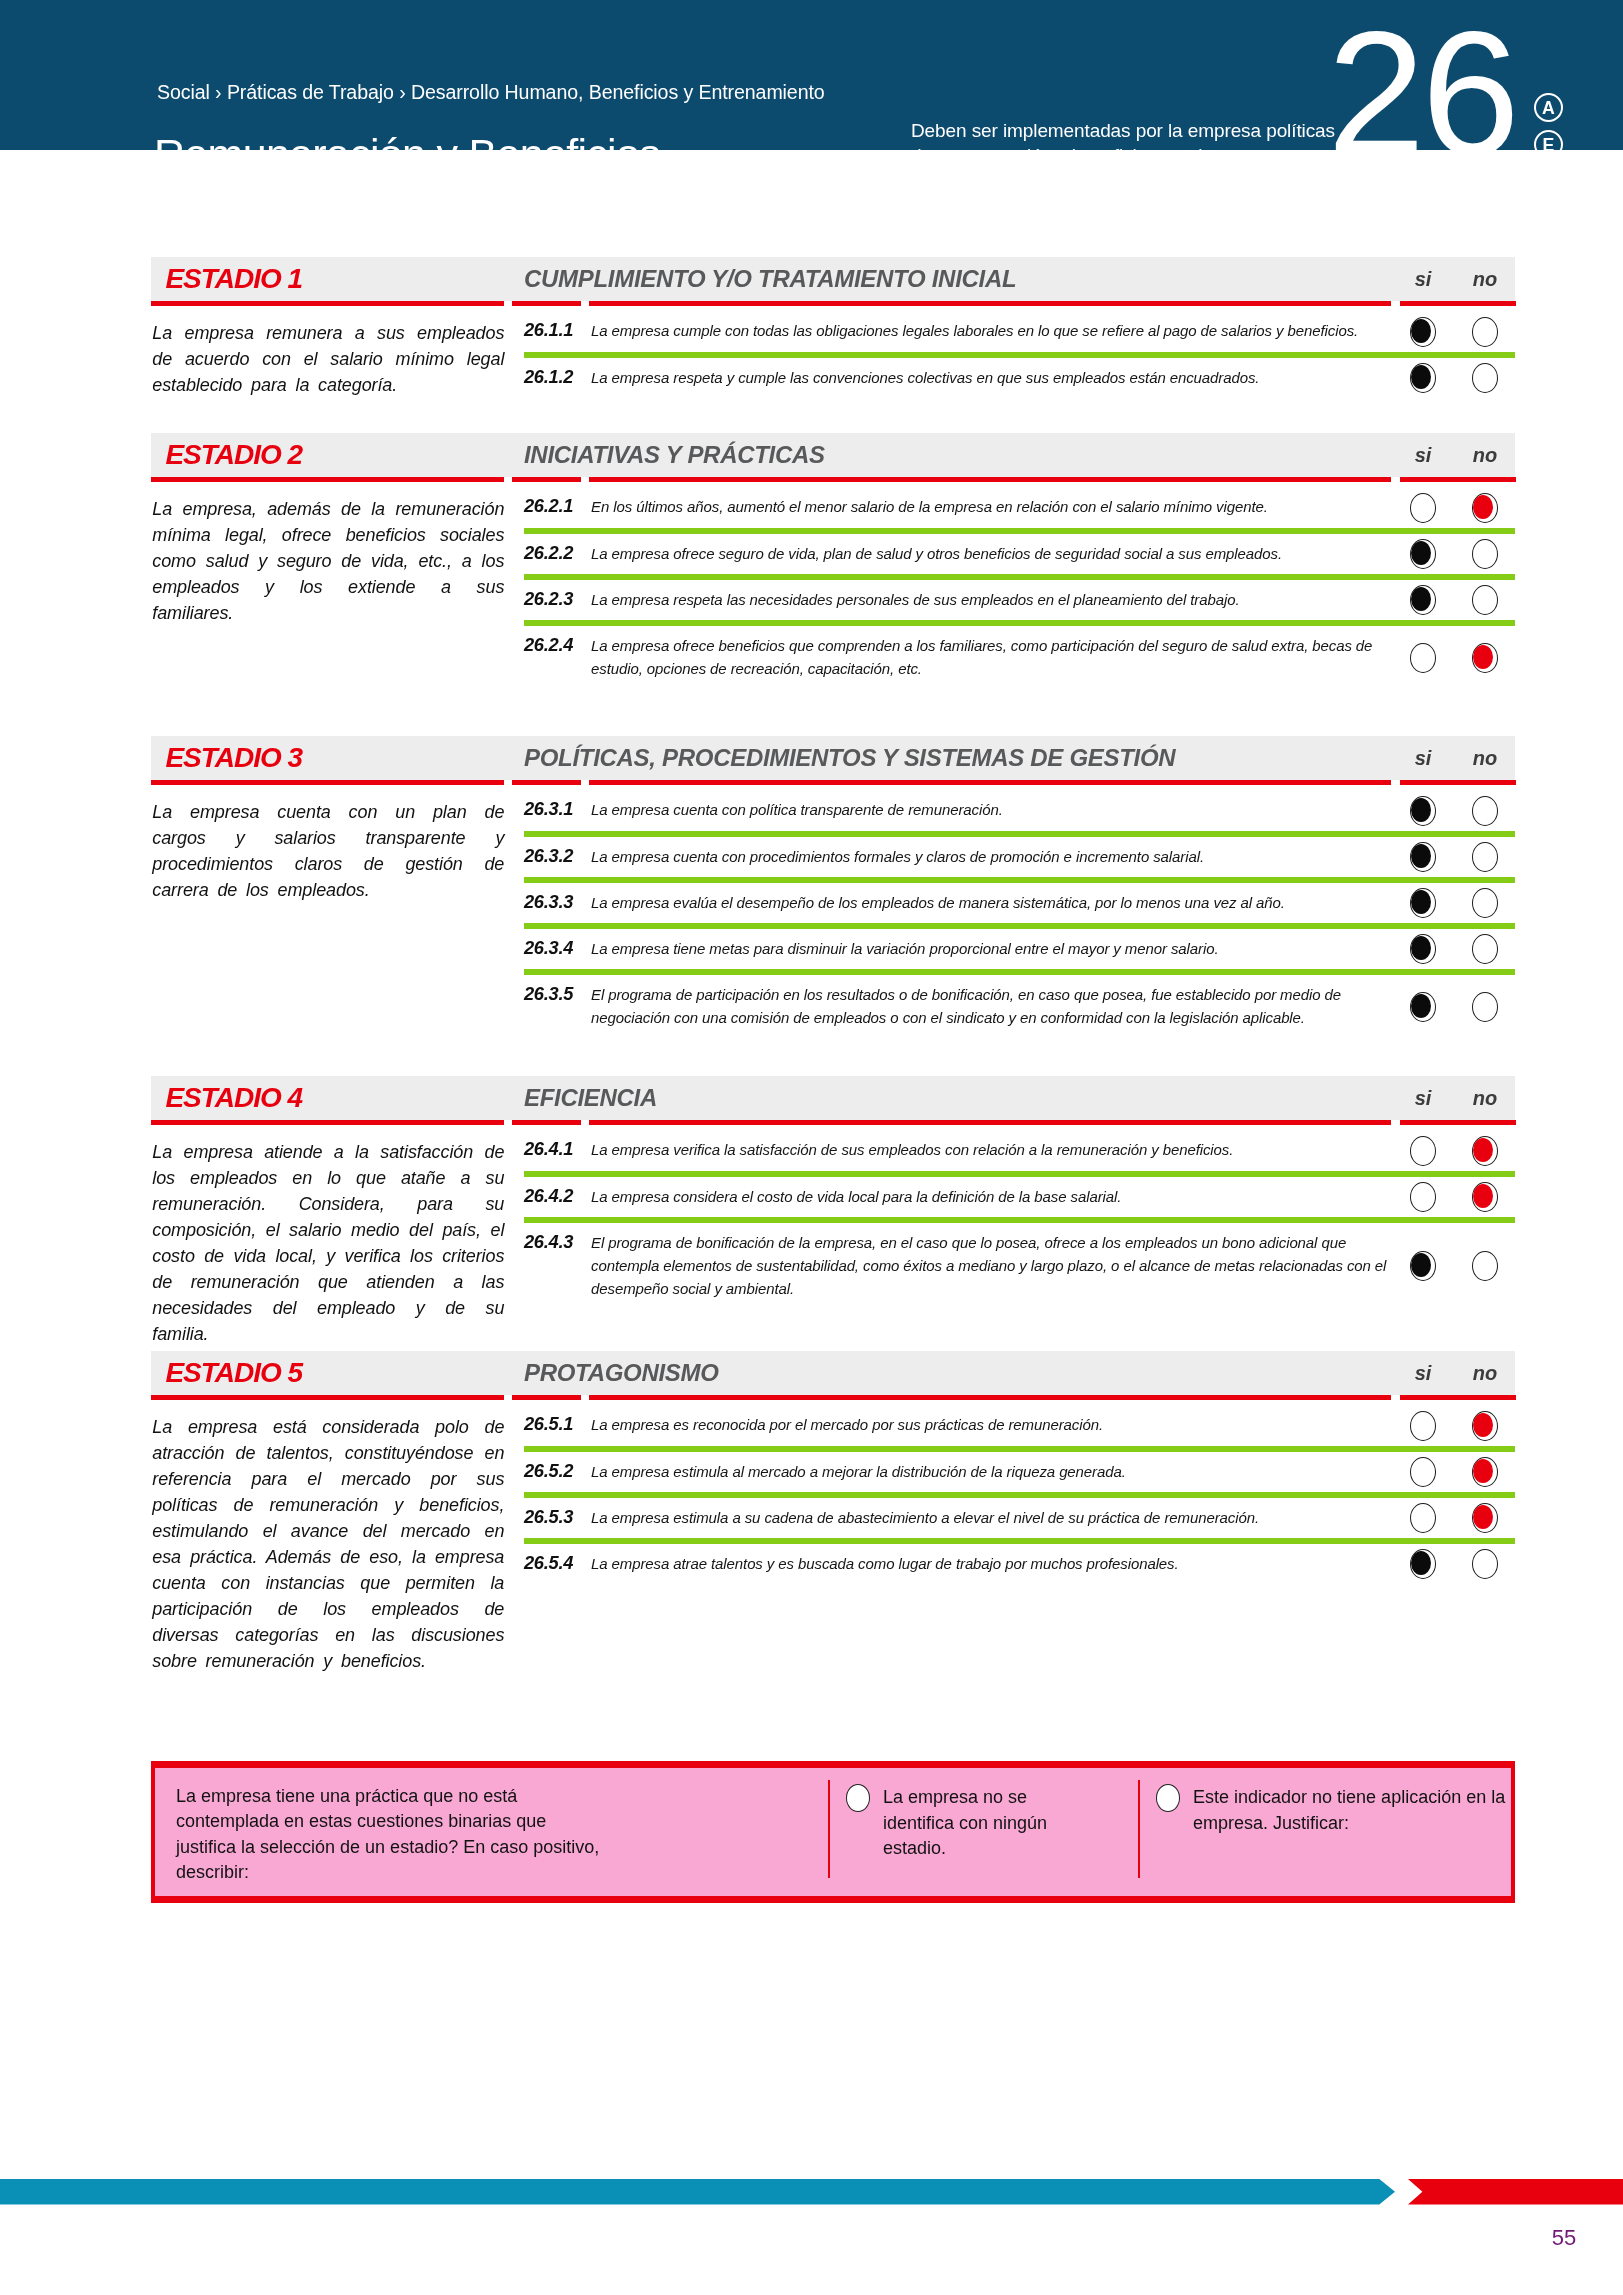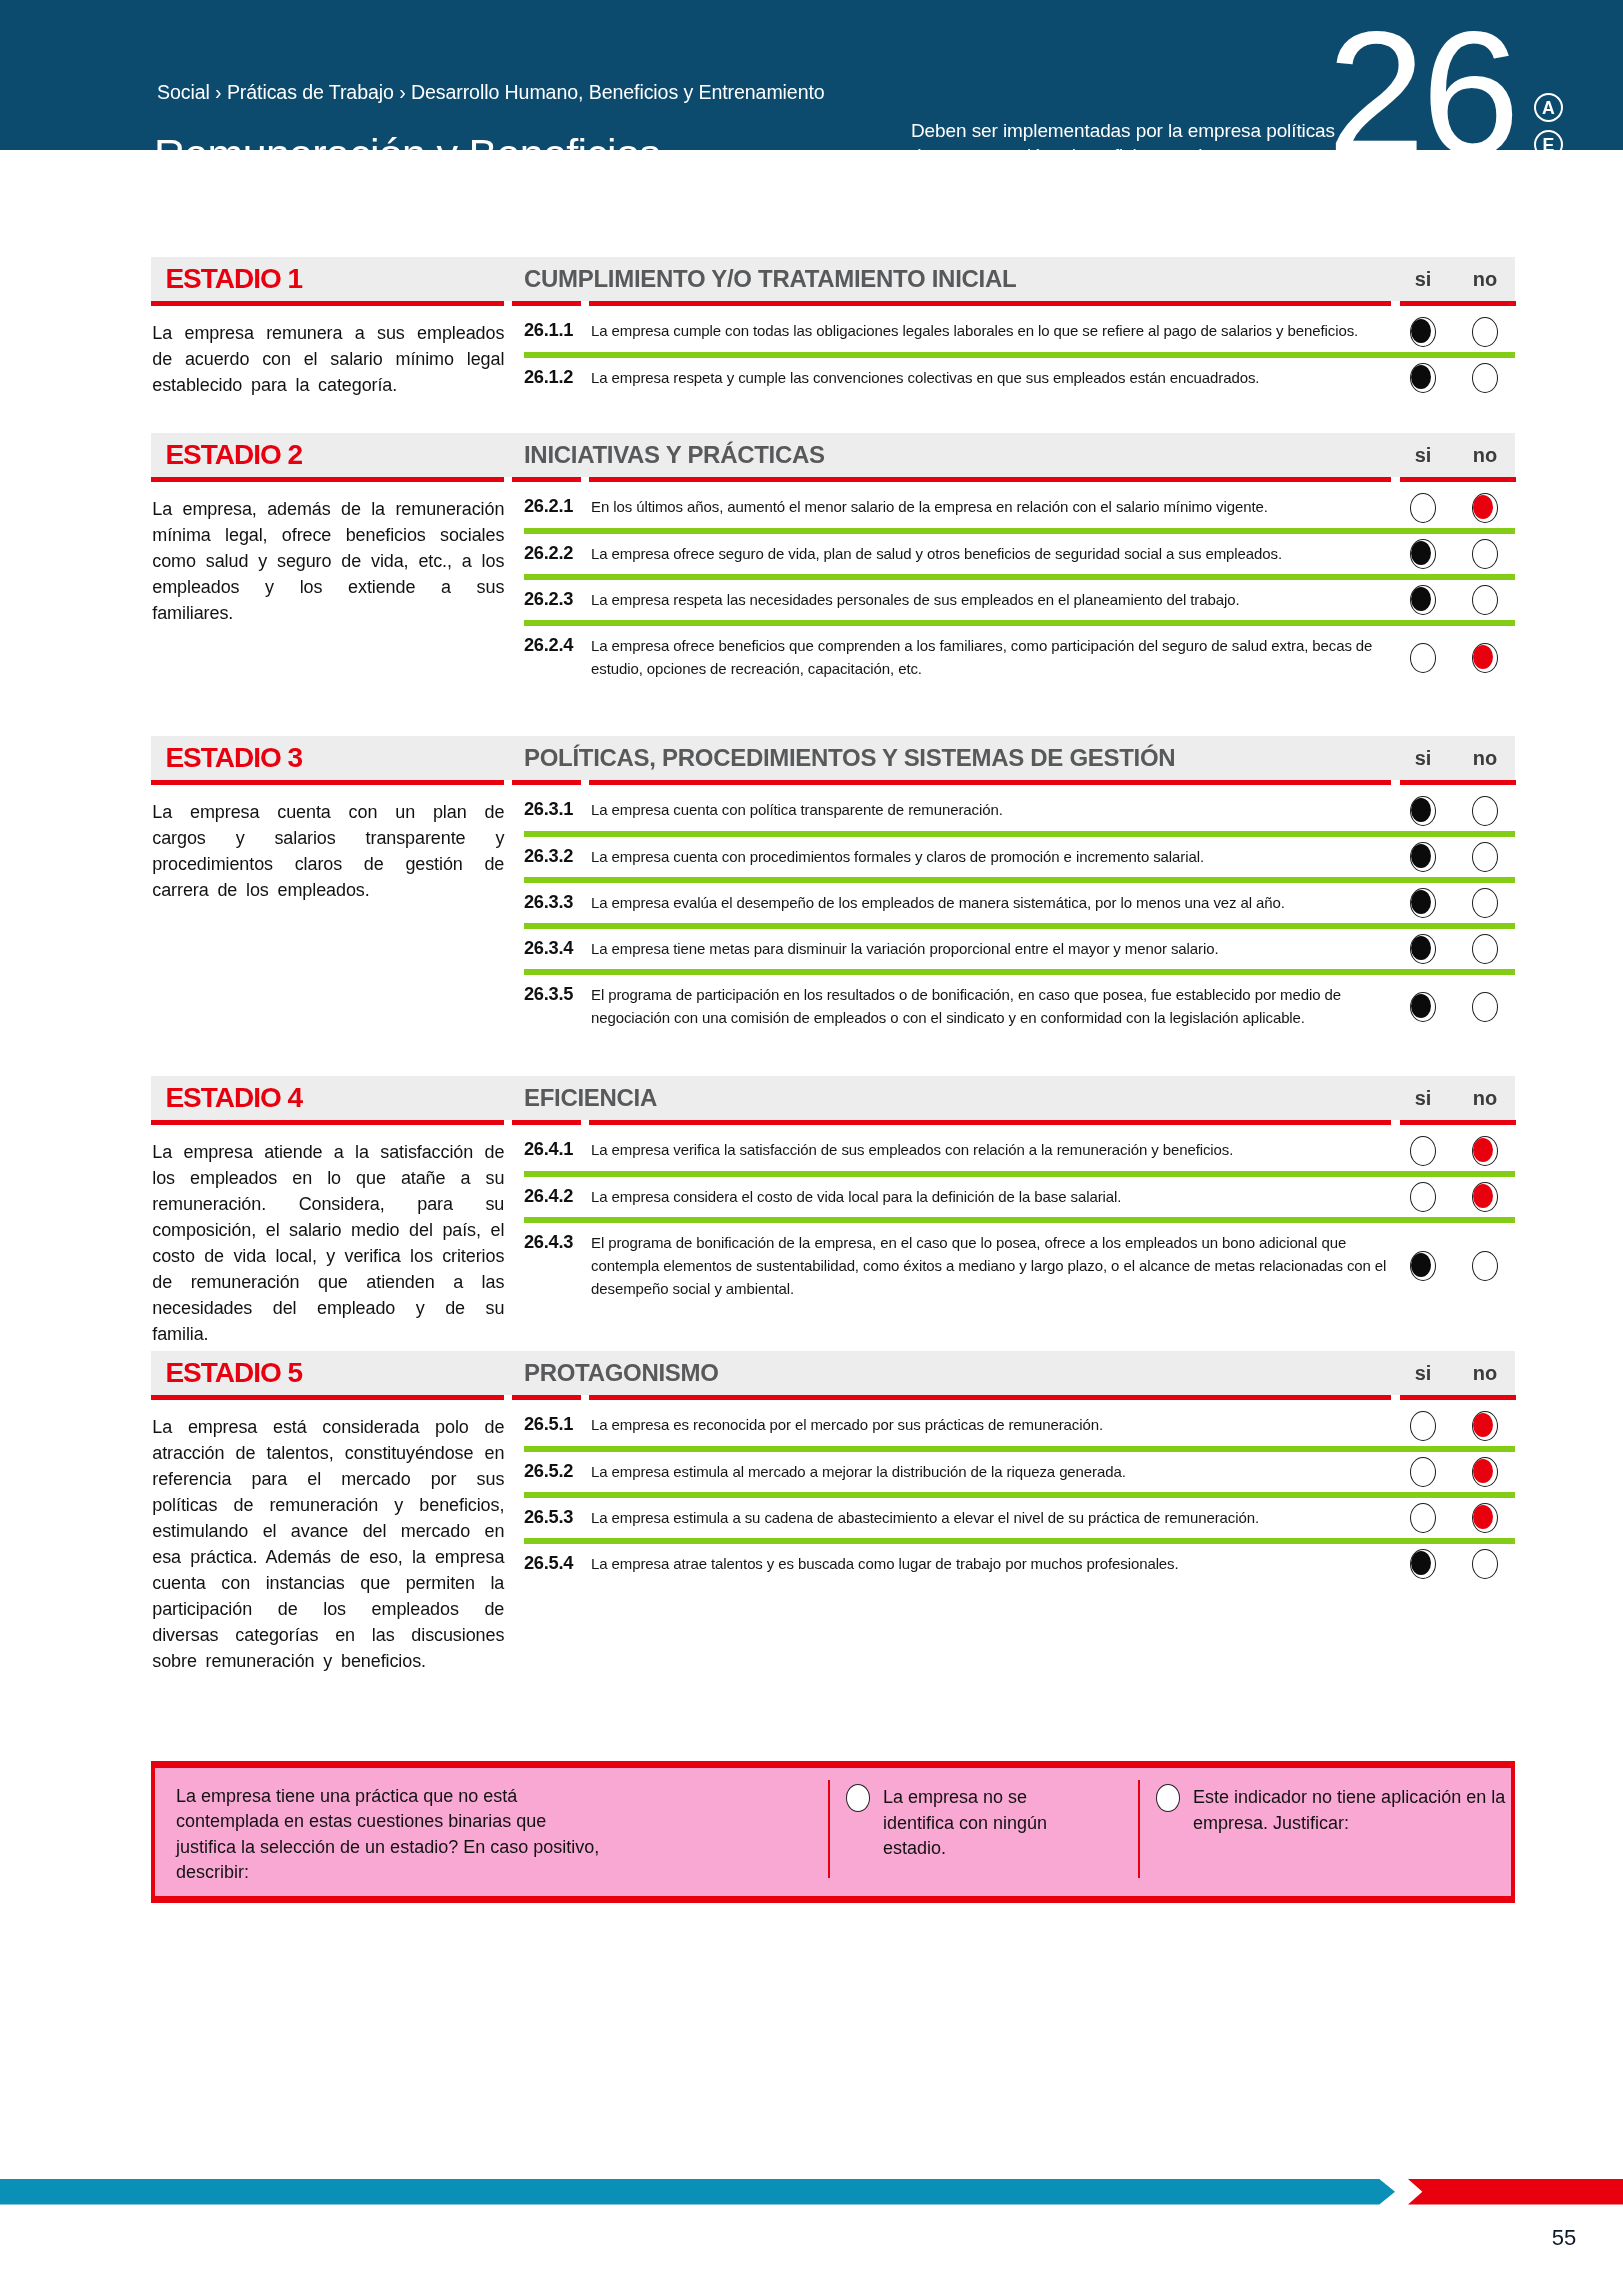--- a/index.html
+++ b/index.html
@@ -14,21 +14,21 @@
   .breadcrumb { position:absolute; left:157px; top:81px; font-size:19.6px; letter-spacing:-0.1px; white-space:nowrap; }
   .h-title { position:absolute; left:154px; top:130px; font-size:43px; font-weight:normal; letter-spacing:-0.7px; white-space:nowrap; }
   .h-desc { position:absolute; left:911px; top:118px; width:432px; font-size:19px; line-height:25px; letter-spacing:-0.1px; }
   .big-num { position:absolute; left:1327px; top:18.3px; width:203px; font-size:177px; line-height:151px; font-weight:normal; letter-spacing:-3.9px; }
   .badge { position:absolute; width:29px; height:29px; border:2px solid #fff; border-radius:50%;
            font-size:17.7px; font-weight:bold; text-align:center; line-height:26px; color:#fff; }
   .badge-a { left:1534px; top:93px; }
   .badge-e { left:1534px; top:130px; }
 
   
-  .section { position:absolute; left:151px; width:1364px; }
+  .section { position:absolute; left:151px; width:1364px;font-style:italic; }
   .sec-1 { top:257px; height:177px; }
   .sec-2 { top:433px; height:302px; }
   .sec-3 { top:736px; height:340px; }
   .sec-4 { top:1076px; height:275px; }
   .sec-5 { top:1351px; height:410px; }
 
   .band { position:relative; height:44px; background:#ededed; }
   .stage { position:absolute; left:14.4px; top:50%; transform:translateY(-50%);
            font-size:28px; font-weight:bold; color:#e8000f; letter-spacing:-1px; white-space:nowrap; }
   .sec-title { position:absolute; left:373px; top:50%; transform:translateY(-50%);
@@ -75,21 +75,21 @@
   .box-opt { position:absolute; top:17px; font-size:18px; line-height:25.5px; color:#121212; }
   .bo-1 { left:728px; width:196px; }
   .bo-2 { left:1038px; width:314px; }
 
   
   .footer-blue { position:absolute; left:0; top:2179px; width:1395px; height:25.5px; background:#0a90b7;
                  clip-path:polygon(0 0, calc(100% - 15.7px) 0, 100% 50%, calc(100% - 15.7px) 100%, 0 100%); }
   .footer-red  { position:absolute; left:1408px; top:2179px; width:215px; height:25.5px; background:#e8000f;
                  clip-path:polygon(0 0, 100% 0, 100% 100%, 0 100%, 14.4px 50%); }
   .page-num { position:absolute; left:1538px; top:2225px; width:52px; text-align:center;
-              font-size:22px; color:#0f172a; }
+              font-size:22px; color:#701a75; }
 </style>
 </head>
 <body>
 
 <header class="top-banner">
   <div class="breadcrumb">Social › Práticas de Trabajo › Desarrollo Humano, Beneficios y Entrenamiento</div>
   <h1 class="h-title">Remuneración y Beneficios</h1>
   <p class="h-desc">Deben ser implementadas por la empresa políticas de remuneración y beneficios que busquen valorizar las competencias potenciales de sus funcionarios.</p>
   <div class="big-num">26</div>
   <div class="badge badge-a">A</div>

